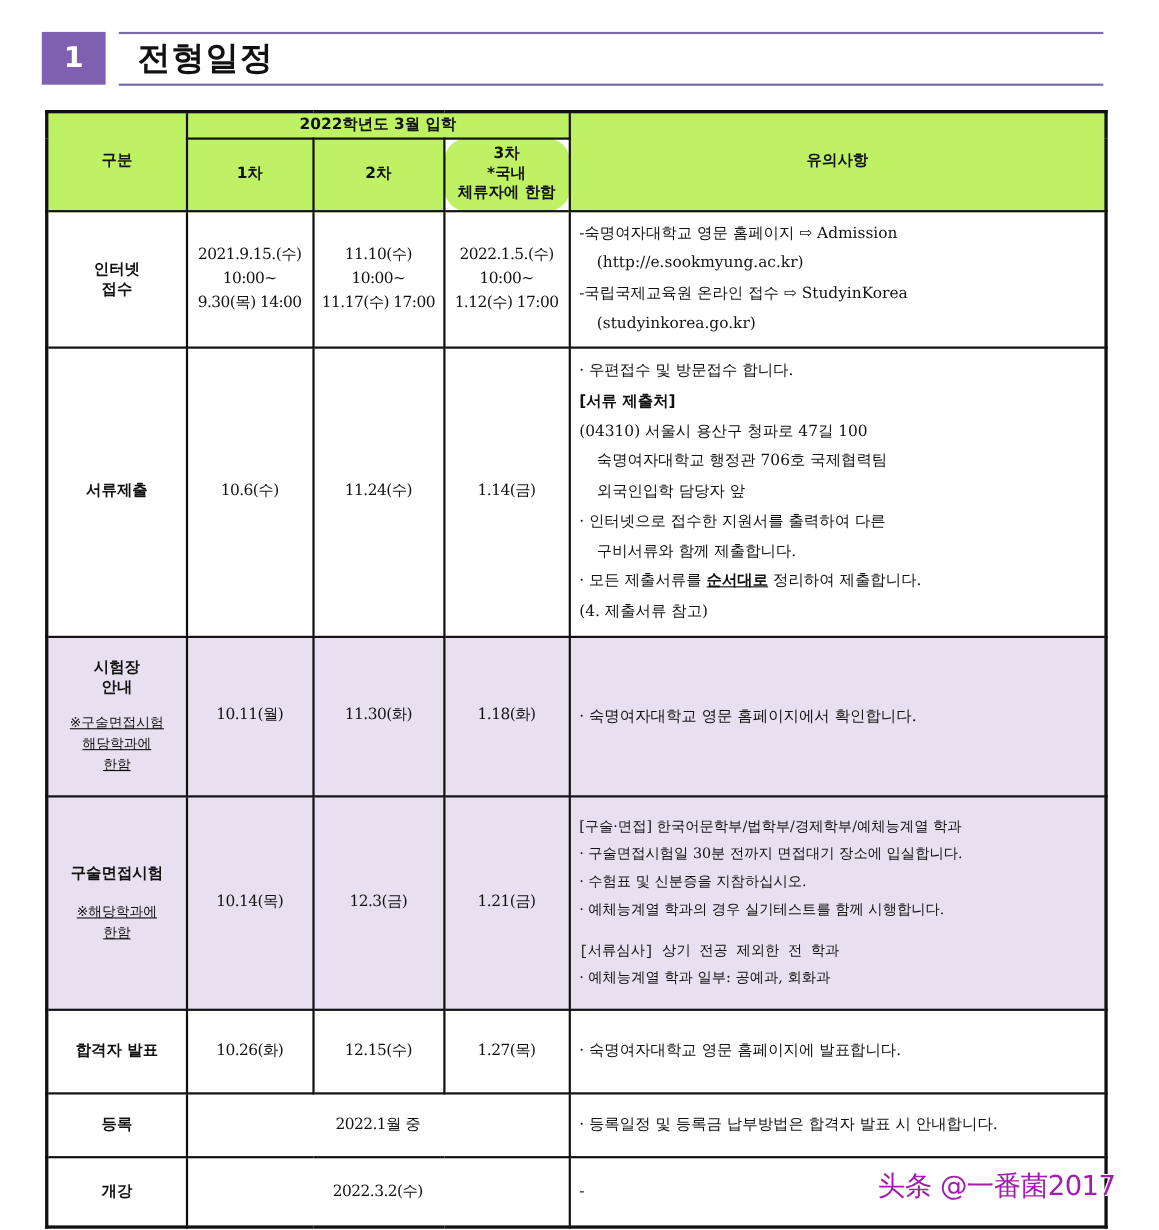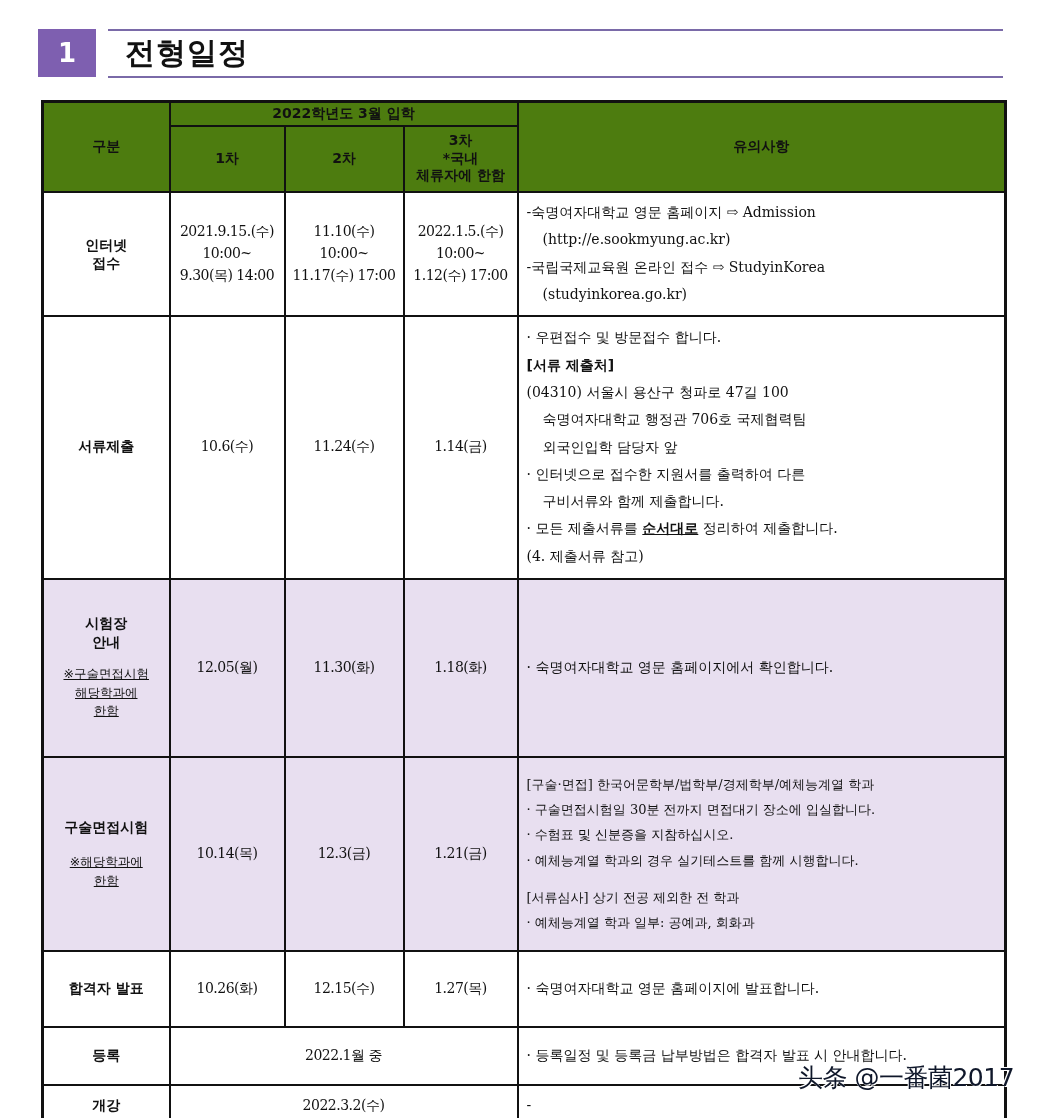--- a/index.html
+++ b/index.html
@@ -11,34 +11,34 @@
            font-weight:bold; font-size:26px; display:flex; align-items:center; justify-content:center; }
   .title-line-top { position:absolute; left:108px; top:29px; width:895px; height:2px; background:#7a6aa8; }
   .title-line-bottom { position:absolute; left:108px; top:76px; width:895px; height:2px; background:#7a6aa8; }
   .title { position:absolute; left:125px; top:33px; font-family:"DejaVu Sans", sans-serif;
            font-weight:bold; font-size:30px; letter-spacing:1px; color:#111; }
 
   table.schedule { position:absolute; left:41px; top:100px; width:963px;
                    border-collapse:collapse; table-layout:fixed; border:3px solid #111; }
   table.schedule td, table.schedule th { border:2px solid #111; padding:0; text-align:center;
                    vertical-align:middle; font-size:14px; line-height:1.55; }
-  th { background:#4d7c0f; font-family:"DejaVu Sans", sans-serif; font-weight:900; font-size:14px; }
+  th { background:#bef264; font-family:"DejaVu Sans", sans-serif; font-weight:900; font-size:14px; }
   .rowhead { font-family:"DejaVu Sans", sans-serif; font-weight:900; font-size:15px; }
   .sub-note { display:block; margin-top:14px; font-family:"DejaVu Sans", sans-serif; font-weight:normal;
               font-size:12.5px; text-decoration:underline; line-height:1.5; }
   .purple td { background:#e8dff0; }
   .notes { text-align:left !important; padding:6px 8px !important; font-size:13.5px; line-height:1.95 !important; }
   .notes .line { display:block; white-space:nowrap; }
   .notes .indent { padding-left:16px; }
   .notes .bold { font-weight:bold; font-family:"DejaVu Sans", sans-serif; }
-  .notes .gap { margin-top:12px; }
+  .notes .gap { margin-top:12px;font-family:Liberation Mono, monospace; }
   .u-bold { font-weight:900; text-decoration:underline; font-family:"DejaVu Sans", sans-serif; }
   .date { font-size:14px; letter-spacing:-0.5px;margin-top:37px; }
   .watermark { position:absolute; left:798px; top:1061px; font-family:"DejaVu Sans", sans-serif;
-               font-size:25px; color:#0f172a; letter-spacing:-0.5px;
+               font-size:25px; color:#a21caf; letter-spacing:-0.5px;
                text-shadow:1px 1px 0 #fff, -1px -1px 0 #fff; }
 </style>
 </head>
 <body>
 
 <div class="section-header">
   <div class="badge">1</div>
   <div class="title-line-top"></div>
   <div class="title">전형일정</div>
   <div class="title-line-bottom"></div>
@@ -54,21 +54,21 @@
   </colgroup>
   <thead>
     <tr style="height:24px">
       <th rowspan="2">구분</th>
       <th colspan="3">2022학년도 3월 입학</th>
       <th rowspan="2">유의사항</th>
     </tr>
     <tr style="height:66px">
       <th>1차</th>
       <th>2차</th>
-      <th style="line-height:1.25;">
+      <th style="line-height:1.25;border-radius:20px;">
         <span style="display:block">3차</span>
         <span style="display:block">*국내</span>
         <span style="display:block;white-space:nowrap">체류자에 한함</span>
       </th>
     </tr>
   </thead>
   <tbody>
 
     <tr style="height:124px">
       <td class="rowhead" style="line-height:1.3">
@@ -109,31 +109,31 @@
         <span class="line">(04310) 서울시 용산구 청파로 47길 100</span>
         <span class="line indent">숙명여자대학교 행정관 706호 국제협력팀</span>
         <span class="line indent">외국인입학 담당자 앞</span>
         <span class="line">· 인터넷으로 접수한 지원서를 출력하여 다른</span>
         <span class="line indent">구비서류와 함께 제출합니다.</span>
         <span class="line"><span>· 모든 제출서류를 </span><span class="u-bold">순서대로</span><span> 정리하여 제출합니다.</span></span>
         <span class="line">(4. 제출서류 참고)</span>
       </td>
     </tr>
 
-    <tr class="purple" style="height:178px">
+    <tr class="purple" style="height:145px">
       <td class="rowhead" style="line-height:1.3">
         <span style="display:block">시험장</span>
         <span style="display:block">안내</span>
         <span class="sub-note">
           <span style="display:block">※구술면접시험</span>
           <span style="display:block">해당학과에</span>
           <span style="display:block">한함</span>
         </span>
       </td>
-      <td class="date">12.05(월)</td>
+      <td class="date">10.11(월)</td>
       <td class="date">11.30(화)</td>
       <td class="date">1.18(화)</td>
       <td class="notes">
         <span class="line">· 숙명여자대학교 영문 홈페이지에서 확인합니다.</span>
       </td>
     </tr>
 
     <tr class="purple" style="height:194px">
       <td class="rowhead">
         <span style="display:block">구술면접시험</span>
@@ -166,21 +166,21 @@
     </tr>
 
     <tr style="height:58px">
       <td class="rowhead">등록</td>
       <td colspan="3" class="date">2022.1월 중</td>
       <td class="notes">
         <span class="line">· 등록일정 및 등록금 납부방법은 합격자 발표 시 안내합니다.</span>
       </td>
     </tr>
 
-    <tr style="height:42px">
+    <tr style="height:64px">
       <td class="rowhead">개강</td>
       <td colspan="3" class="date">2022.3.2(수)</td>
       <td class="notes">
         <span class="line">-</span>
       </td>
     </tr>
   </tbody>
 </table>
 
 <div class="watermark">头条 @一番菌2017</div>

